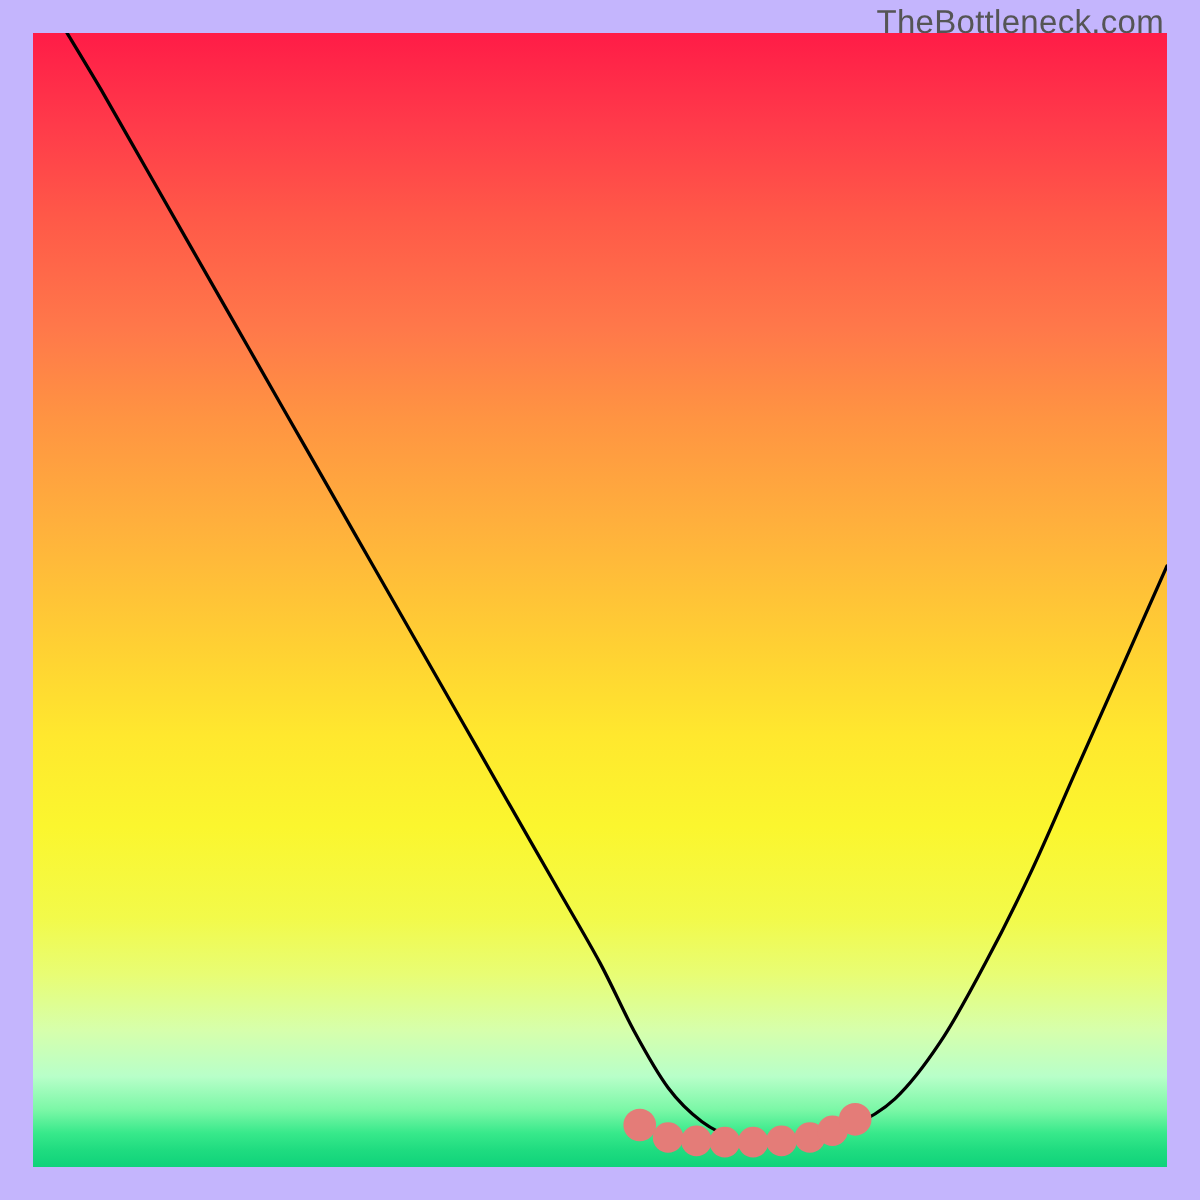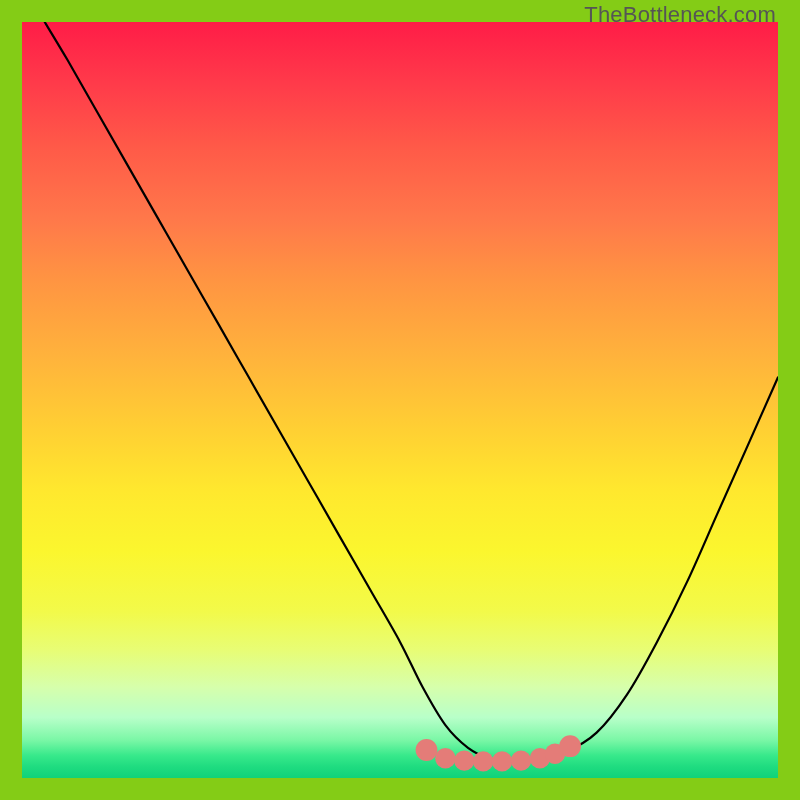--- a/index.html
+++ b/index.html
@@ -10,21 +10,21 @@
     background: #000;
     overflow: hidden;
     font-family: Arial, Helvetica, sans-serif;
   }
   .frame {
     position: absolute;
     left: 0;
     top: 0;
     width: 800px;
     height: 800px;
-    background: #84cc16;
+    background: #c4b5fd;
   }
   .plot {
     position: absolute;
     left: 22px;
     top: 22px;
     width: 756px;
     height: 756px;
     background: linear-gradient(to bottom,
       #ff1c47 0%,
       #ff3a4a 8%,

